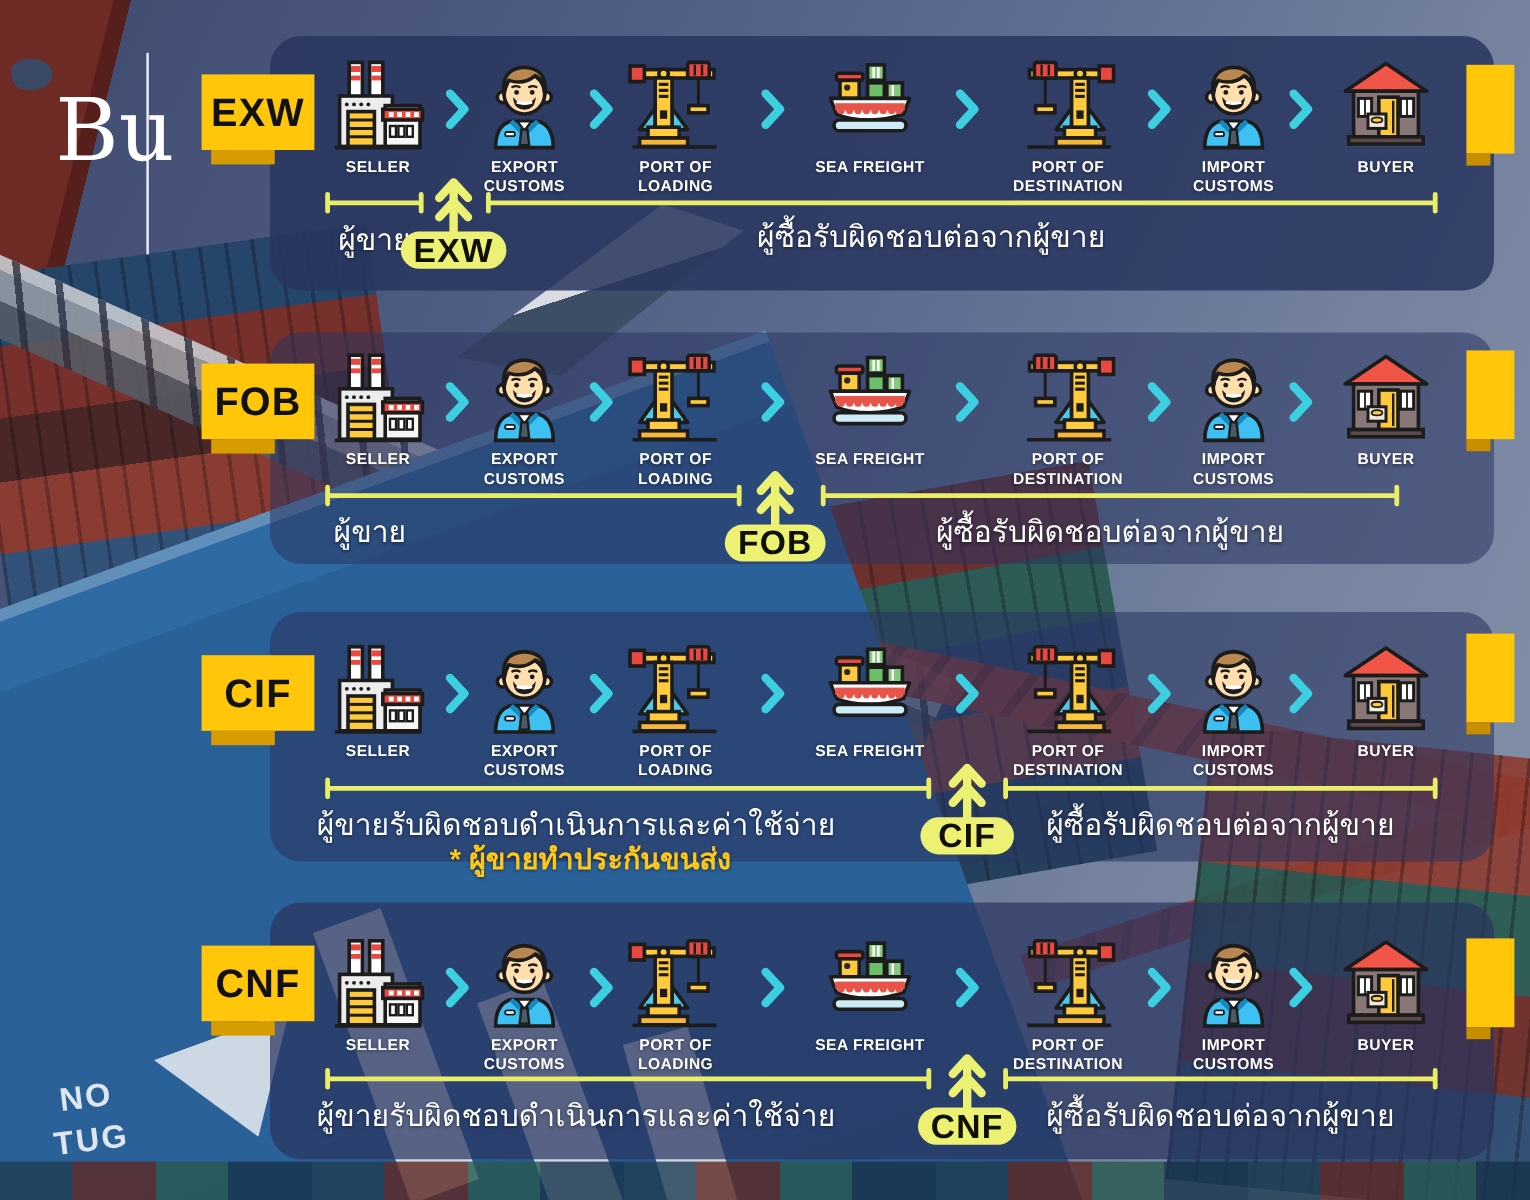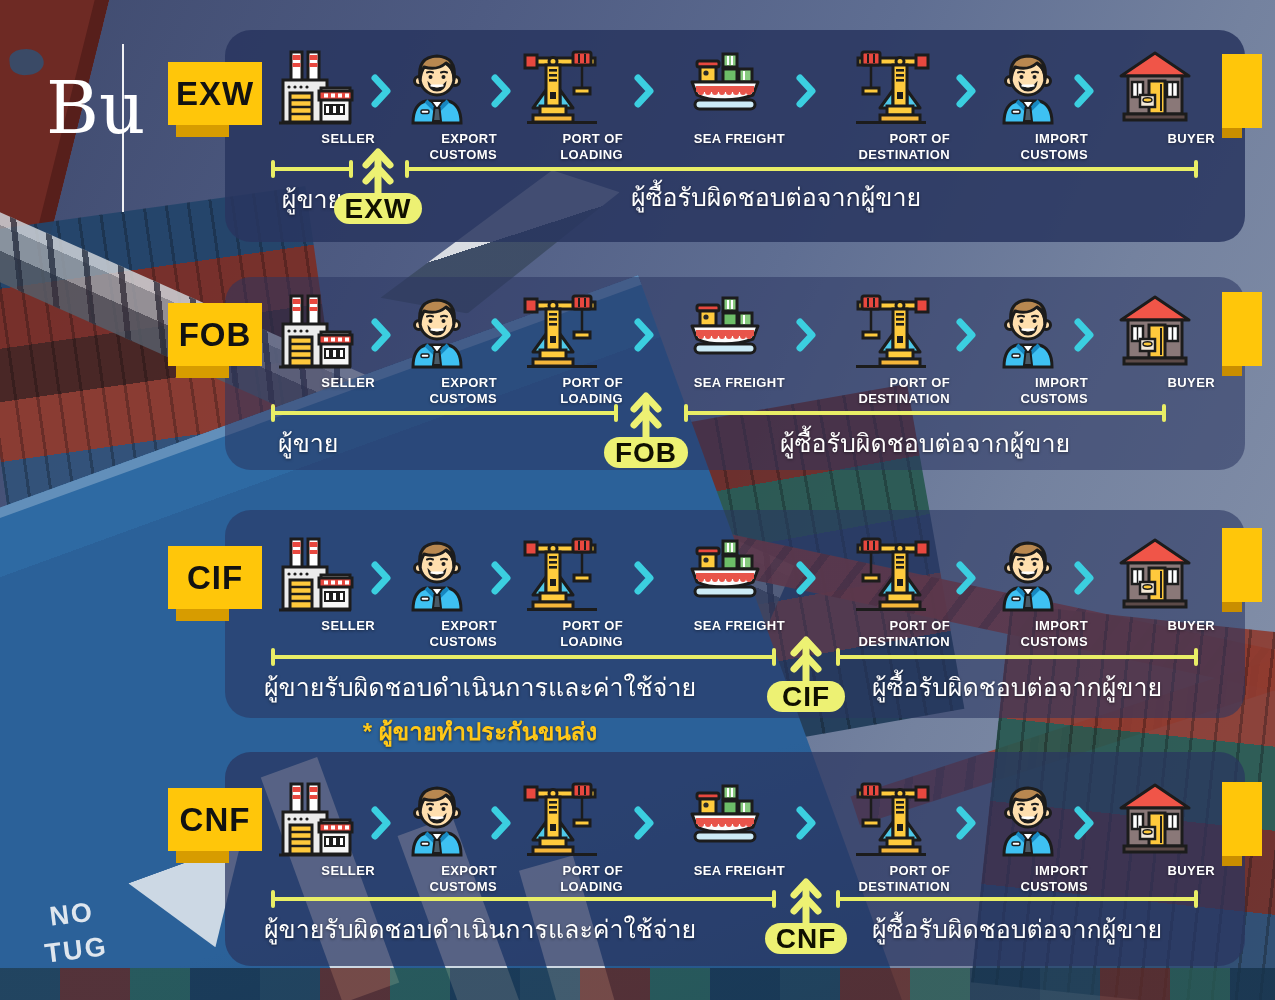--- a/index.html
+++ b/index.html
@@ -55,21 +55,21 @@
   .brand-rule{position:absolute;left:122px;top:44px;width:2px;height:168px;background:rgba(255,255,255,.92);z-index:5;}
   
   .row{position:absolute;left:0;width:1275px;z-index:4;}
   .panel{position:absolute;left:225px;right:30px;top:0;bottom:0;background:#293560;border-radius:26px;}
   .corner-tag{position:absolute;left:168px;width:94px;height:63px;background:#ffc60a;z-index:6;
        display:flex;align-items:center;justify-content:center;}
   .corner-tag::after{content:"";position:absolute;left:8px;bottom:-12px;width:56%;height:12px;background:#d79c00;}
   .tag-text{font-size:33px;font-weight:800;color:#121212;letter-spacing:1px;}
   .side-tab{position:absolute;left:1222px;width:40px;height:74px;background:#ffc60a;z-index:3;}
   .side-tab::after{content:"";position:absolute;left:0;bottom:-10px;width:20px;height:10px;background:#c98e00;}
-  .step{position:absolute;width:120px;text-align:right;}
+  .step{position:absolute;width:120px;text-align:center;}
   .icon{width:80px;height:80px;display:block;margin:0 auto;}
   .step-label{margin-top:3px;font-size:13px;font-weight:700;color:#fff;letter-spacing:.4px;line-height:1.25;
        text-shadow:0 1px 3px rgba(0,0,0,.45);}
   .chev{position:absolute;width:20px;height:34px;}
   .seg{position:absolute;height:4px;background:#e9ee66;border-radius:2px;}
   .seg::before,.seg::after{content:"";position:absolute;top:-7px;width:4px;height:18px;background:#e9ee66;border-radius:2px;}
   .seg::before{left:-1px;} .seg::after{right:-1px;}
   .scope-label{position:absolute;color:#fff;font-size:25px;font-weight:500;text-align:center;
        text-shadow:0 1px 3px rgba(0,0,0,.5);white-space:nowrap;}
   .scope-label.left-align{text-align:left;}
@@ -445,21 +445,21 @@
         </svg></div>
     <div class="step" style="left:1095px;top:25px;">
       <svg class="icon">
           <use href="#i-house"></use>
         </svg>
       <div class="step-label">BUYER</div>
     </div>
 
     <div class="seg" style="left:272px;width:503px;top:145px;"></div>
     <div class="scope-label" style="left:250px;width:460px;top:157px;">ผู้ขายรับผิดชอบดำเนินการและค่าใช้จ่าย</div>
-    <div class="scope-note" style="left:250px;width:460px;top:186px;margin-top:16px;">* ผู้ขายทำประกันขนส่ง</div>
+    <div class="scope-note" style="left:262px;width:460px;top:186px;">* ผู้ขายทำประกันขนส่ง</div>
     <div class="badge-wrap" style="left:764px;top:118px;">
       <svg class="uparrow">
           <use href="#i-up"></use>
         </svg>
       <div class="pill">CIF</div>
     </div>
     <div class="seg" style="left:837px;width:360px;top:145px;"></div>
     <div class="scope-label" style="left:810px;width:414px;top:157px;">ผู้ซื้อรับผิดชอบต่อจากผู้ขาย</div>
   </section>
 

